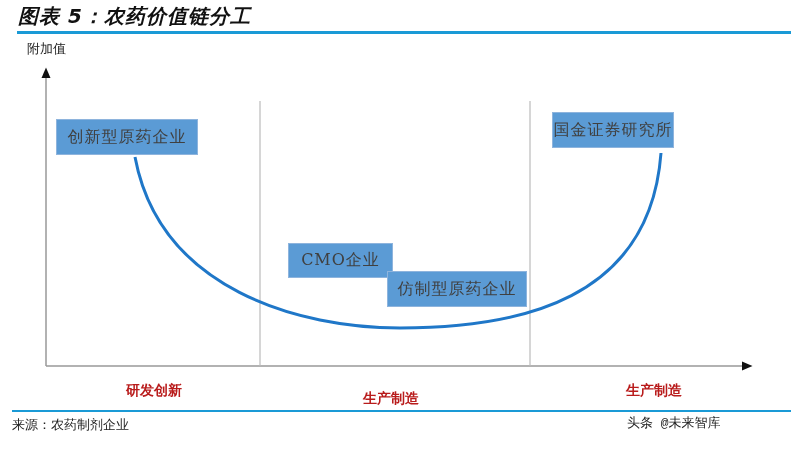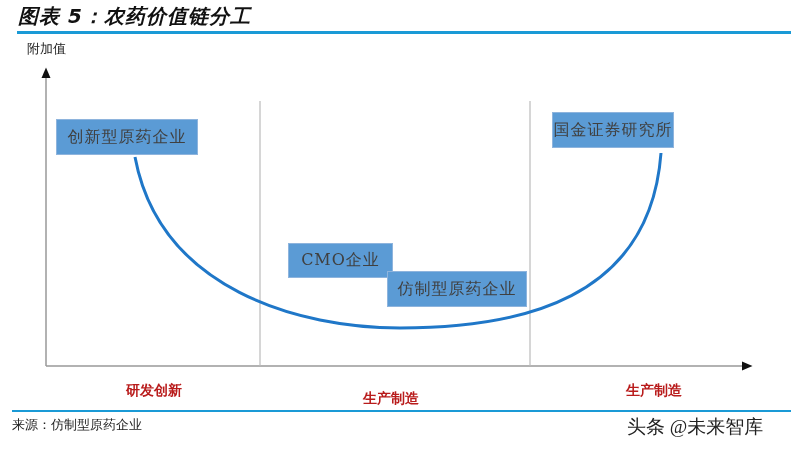--- a/index.html
+++ b/index.html
@@ -7,22 +7,22 @@
            font-family: "DejaVu Serif", "Liberation Serif", serif; color: #222; }
     .title { position: absolute; left: 18px; top: 3px; font-size: 20px; font-weight: bold;
              font-style: italic; font-family: "DejaVu Sans", "Liberation Sans", sans-serif; color: #111; letter-spacing: 1px; }
     .rule-top { position: absolute; left: 17px; top: 31px; width: 774px; height: 3px; background: #1a9ad6; }
     .rule-bottom { position: absolute; left: 12px; top: 410px; width: 779px; height: 2px; background: #1a9ad6; }
     .ylabel { position: absolute; left: 27px; top: 40px; font-size: 13px; color: #222; }
     .xlabel { position: absolute; top: 382px; font-size: 14px; font-weight: bold; color: #b91c1c; }
     .box { position: absolute; background: #5b9bd5; border: 1px solid #8eb4dd; color: #404040;
            font-size: 16px; display: flex; align-items: center; justify-content: center; letter-spacing: 1px; }
     .source { position: absolute; left: 12px; top: 416px; font-size: 13px; color: #222; }
-    .watermark { position: absolute; left: 627px; top: 414px; font-size: 19px; color: #222;
-                 font-family: Liberation Serif, serif; }
+    .watermark { position: absolute; left: 627px; top: 414px; font-size: 13px; color: #222;
+                 font-family: Liberation Mono, monospace; }
     svg.chart { position: absolute; left: 0; top: 0; }
   </style>
 </head>
 <body>
 
 <div class="title">图表 5：农药价值链分工</div>
 <div class="rule-top"></div>
 
 <div class="ylabel">附加值</div>
 
@@ -46,14 +46,14 @@
 <div class="box" style="left:56px; top:119px; width:140px; height:34px;">创新型原药企业</div>
 <div class="box" style="left:288px; top:243px; width:103px; height:33px;">CMO企业</div>
 <div class="box" style="left:387px; top:271px; width:138px; height:34px;">仿制型原药企业</div>
 <div class="box" style="left:552px; top:112px; width:120px; height:34px;">国金证券研究所</div>
 
 <div class="xlabel" style="left:126px;">研发创新</div>
 <div class="xlabel" style="left:363px;margin-top:8px;">生产制造</div>
 <div class="xlabel" style="left:626px;">生产制造</div>
 
 <div class="rule-bottom"></div>
-<div class="source">来源：仿制型原药企业</div>
+<div class="source">来源：农药制剂企业</div>
 <div class="watermark">头条 @未来智库</div>
 
 </body></html>

